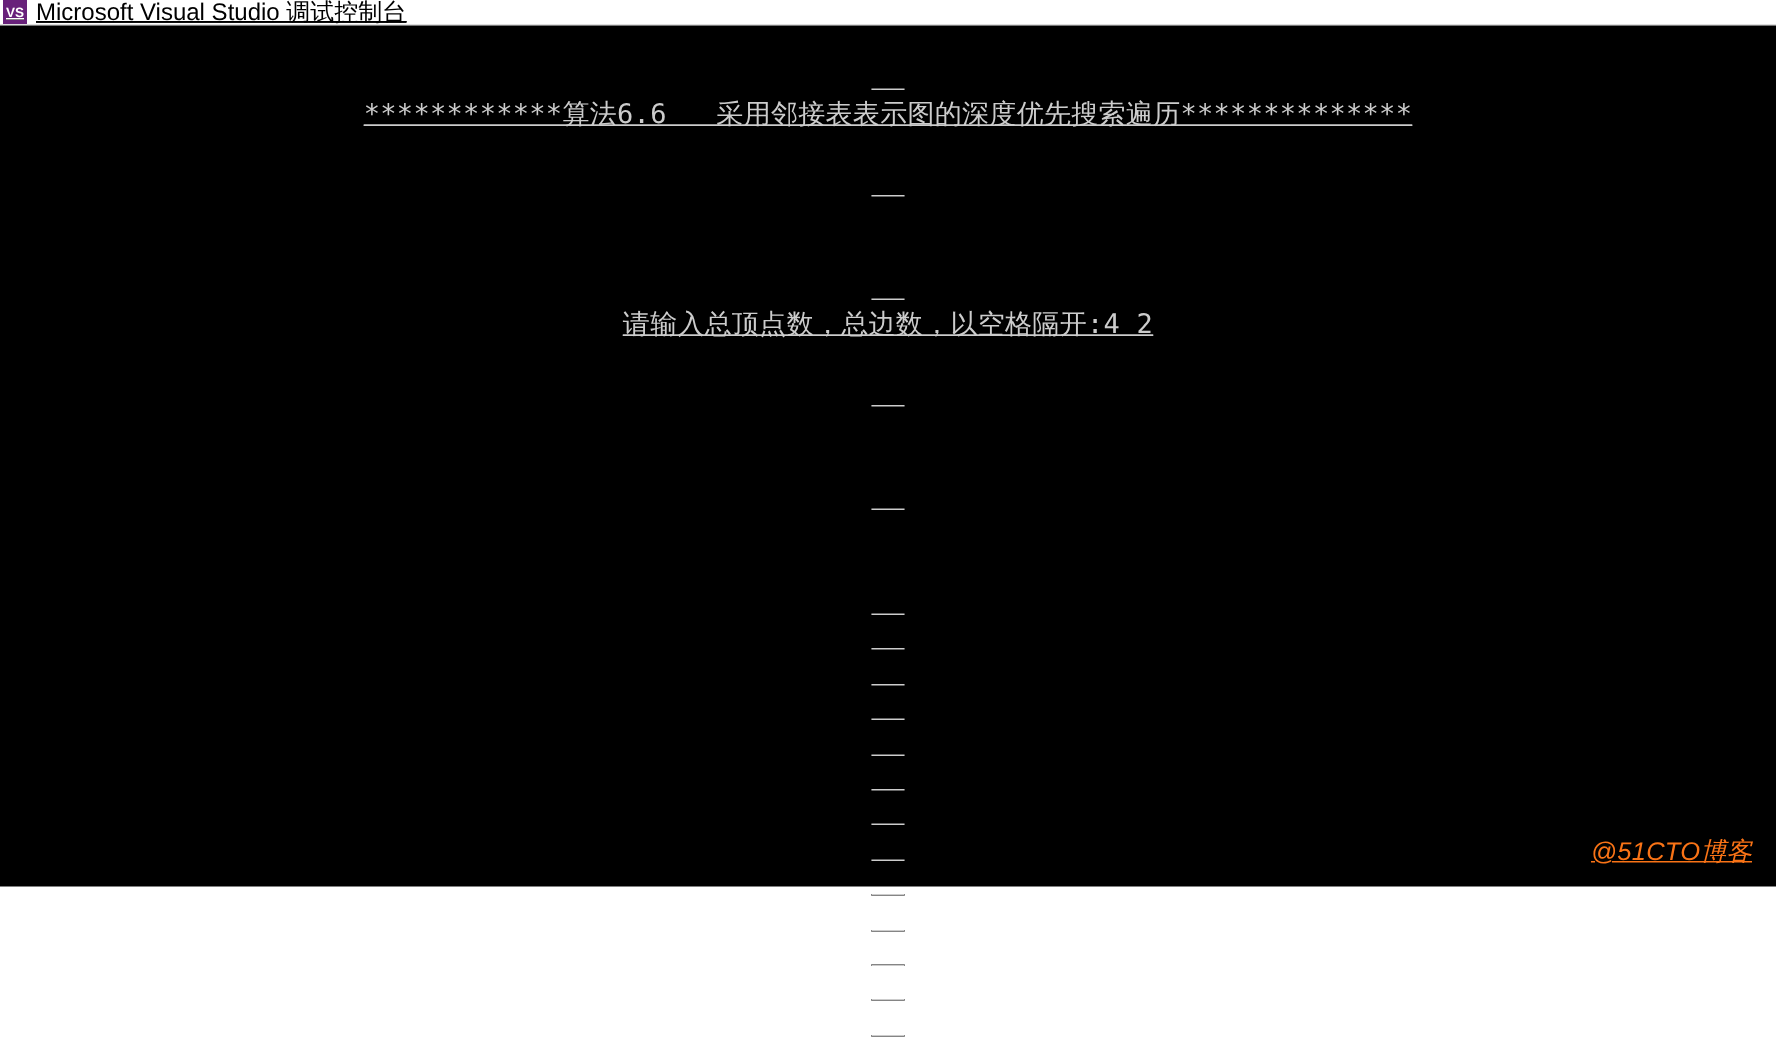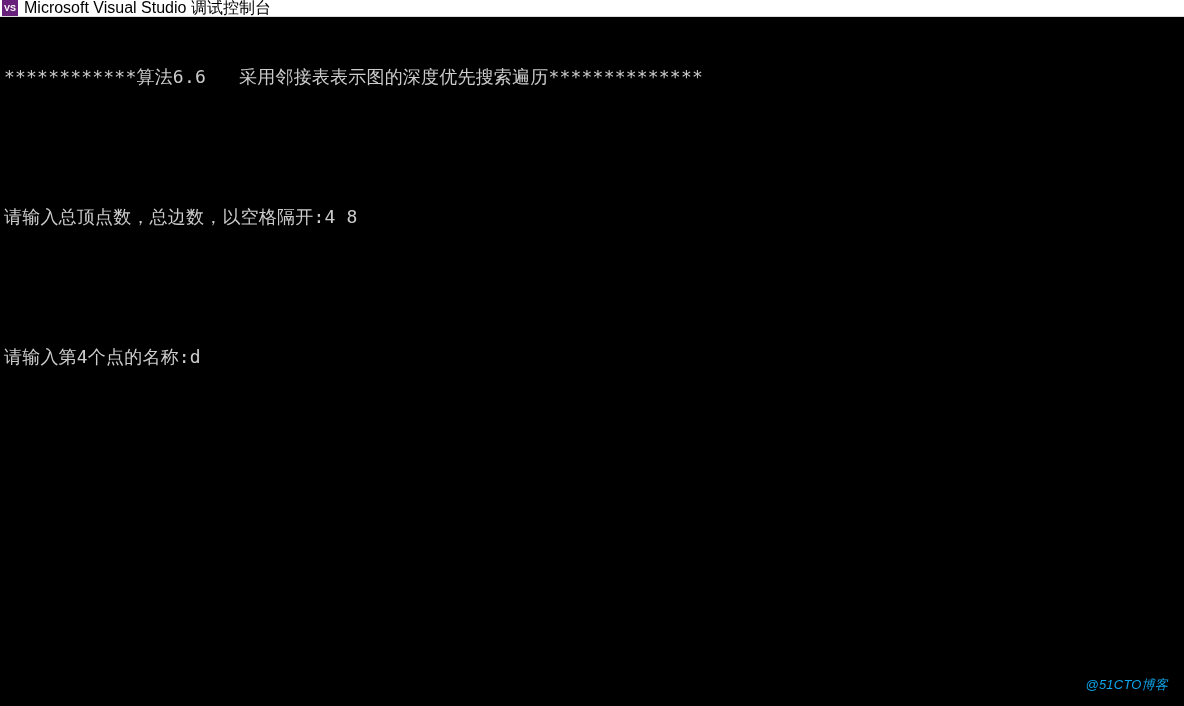--- a/index.html
+++ b/index.html
@@ -1,18 +1,19 @@
 <!DOCTYPE html>
 <html><head>
   <meta charset="utf-8">
   <style>
     * {
       margin: 0;
       padding: 0;
       box-sizing: border-box;
+      text-decoration: underline;
     }
     body {
       width: 1184px;
       height: 706px;
       background: #fff;
       font-family: "NSimSun", "SimSun", "Consolas", monospace;
       overflow: hidden;
       position: relative;
     }
     .titlebar {
@@ -38,56 +39,56 @@
     }
     .title-text {
       font-family: "Microsoft YaHei", "NSimSun", sans-serif;
       font-size: 16px;
       color: #000;
     }
     .console {
       background: #000;
       color: #ccc;
       width: 1184px;
-      height: 689px;
+      height: 574px;
       padding: 1px 4px;
       font-size: 18px;
       line-height: 1.3;
       white-space: pre;
       font-family: "NSimSun", "SimSun", monospace;
       letter-spacing: 0.2px;
       position: relative;
+      text-align: center;
     }
     .console .line {
       min-height: 23px;
     }
     .watermark {
       position: absolute;
       right: 16px;
       bottom: 12px;
-      color: #0ea5e9;
-      font-size: 13px;
+      color: #f97316;
+      font-size: 17px;
       font-style: italic;
       font-family: "Microsoft YaHei", sans-serif;
     }
   </style>
 </head>
 <body>
 
 <div class="titlebar">
   <div class="app-icon">VS</div>
   <div class="title-text">Microsoft Visual Studio 调试控制台</div>
 </div>
 
 <div class="console">
   <div class="line">************算法6.6   采用邻接表表示图的深度优先搜索遍历**************</div>
   <div class="line"></div>
-  <div class="line">请输入总顶点数，总边数，以空格隔开:4 8</div>
+  <div class="line">请输入总顶点数，总边数，以空格隔开:4 2</div>
   <div class="line"></div>
-  <div class="line">请输入第4个点的名称:d</div>
   <div class="line"></div>
   
   
   
   
   
   
   
   
   

